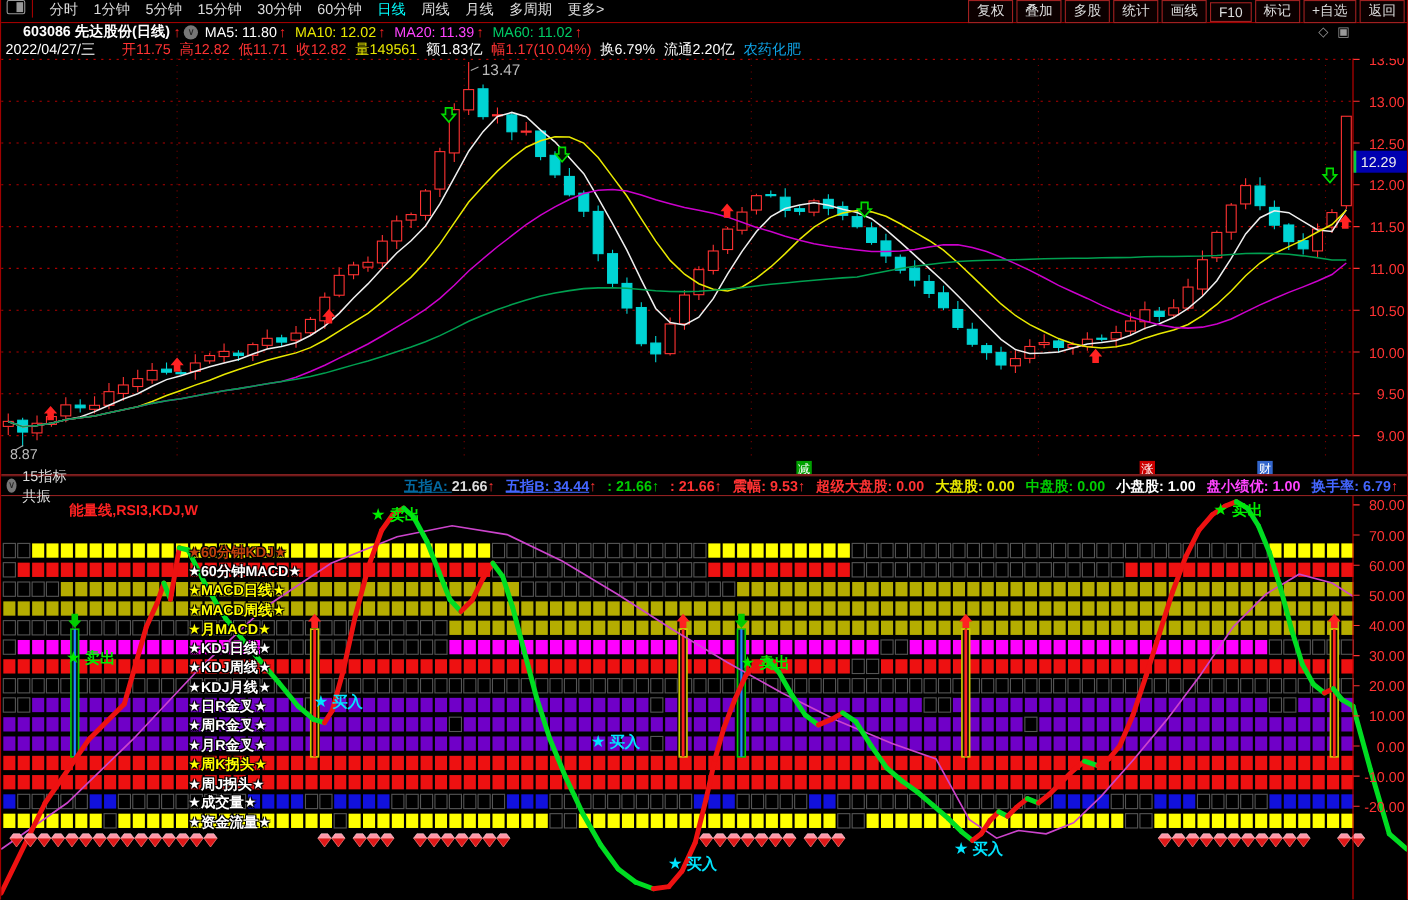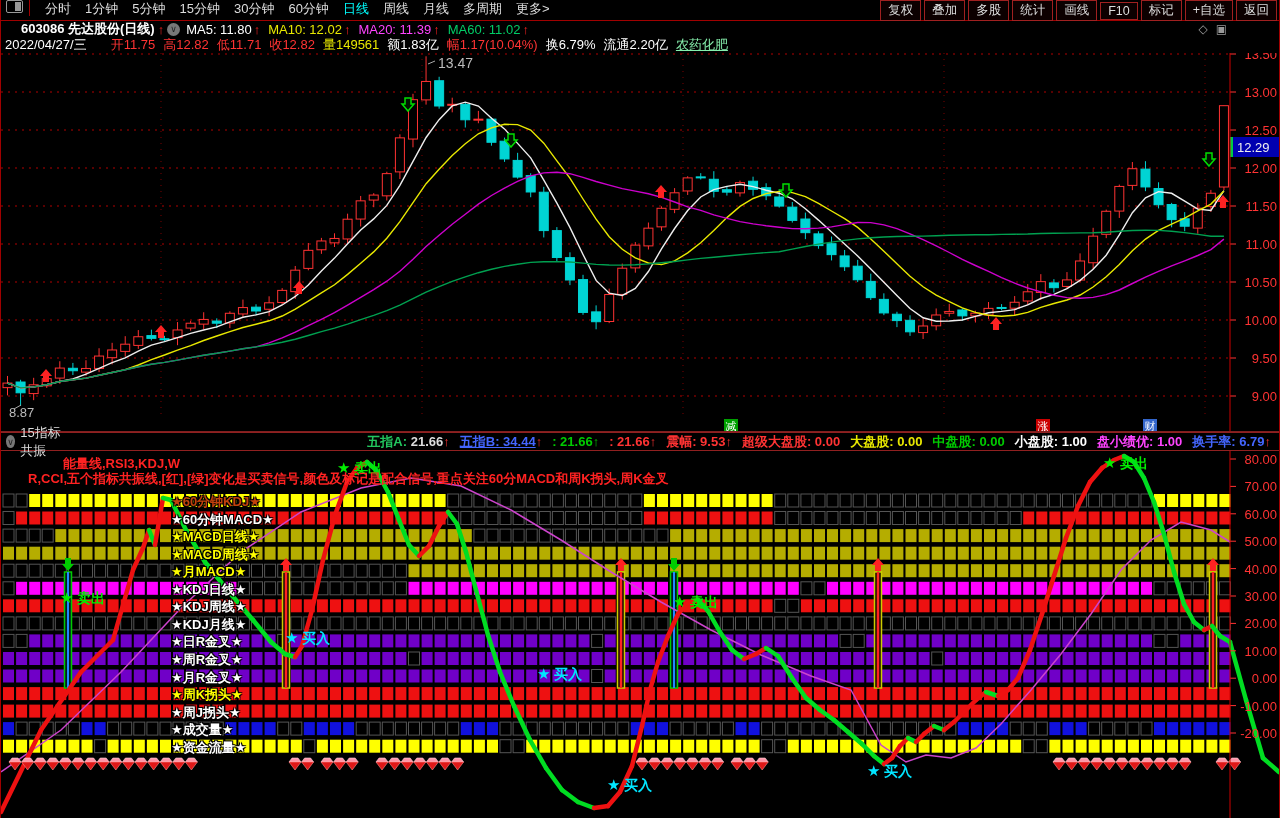--- a/index.html
+++ b/index.html
@@ -106,21 +106,21 @@
       <span style="color: rgb(255, 255, 255);">2022/04/27/三</span>
       <span style="color: rgb(255, 51, 51); margin-left: 20px;">开11.75</span>
       <span style="color: rgb(255, 51, 51);">高12.82</span>
       <span style="color: rgb(255, 51, 51);">低11.71</span>
       <span style="color: rgb(255, 51, 51);">收12.82</span>
       <span style="color: rgb(232, 232, 0);">量149561</span>
       <span style="color: rgb(255, 255, 255);">额1.83亿</span>
       <span style="color: rgb(255, 51, 51);">幅1.17(10.04%)</span>
       <span style="color: rgb(255, 255, 255);">换6.79%</span>
       <span style="color: rgb(255, 255, 255);">流通2.20亿</span>
-      <span style="color: #86efac; text-decoration: underline;">农药化肥</span>
+      <span style="color: #0ea5e9;">农药化肥</span>
     </div>
 
   <div id="mainchart">
     <svg id="mc-svg" width="1280" height="379">
         <line x1="0" y1="1" x2="1229" y2="1" stroke="#b00000" stroke-dasharray="2,5" stroke-width="1"></line>
         <line x1="1229" y1="1" x2="1235" y2="1" stroke="#ff3333"></line>
         <text x="1276" y="6" fill="#ff3333" font-size="13" text-anchor="end">13.50</text>
         <line x1="0" y1="39" x2="1229" y2="39" stroke="#b00000" stroke-dasharray="2,5" stroke-width="1"></line>
         <line x1="1229" y1="39" x2="1235" y2="39" stroke="#ff3333"></line>
         <text x="1276" y="44" fill="#ff3333" font-size="13" text-anchor="end">13.00</text>
@@ -370,21 +370,21 @@
         <text x="1236" y="99" fill="#eee" font-size="13">12.29</text>
         <line x1="1229" y1="0" x2="1229" y2="379" stroke="#cc0000"></line>
         <line x1="0" y1="378.5" x2="1280" y2="378.5" stroke="#802020"></line>
       </svg>
   </div>
 
   <div id="indheader">
     <span class="circ">∨</span>
     <span>15指标共振</span>
     <div id="ind-vals">
-        <span class="hv"><span style="color: #22c55e;">五指A: </span><span style="color: rgb(221, 221, 221);">21.66</span><span style="color: rgb(255, 51, 51);">↑</span></span>
+        <span class="hv"><span style="color: #0369a1; text-decoration: underline;">五指A: </span><span style="color: rgb(221, 221, 221);">21.66</span><span style="color: rgb(255, 51, 51);">↑</span></span>
         <span class="hv"><span style="color: rgb(68, 102, 255); text-decoration: underline;">五指B: </span><span style="color: rgb(68, 102, 255); text-decoration: underline;">34.44</span><span style="color: rgb(255, 51, 51);">↑</span></span>
         <span class="hv"><span style="color: rgb(0, 204, 0);">: </span><span style="color: rgb(0, 204, 0);">21.66</span><span style="color: rgb(0, 204, 0);">↑</span></span>
         <span class="hv"><span style="color: rgb(255, 51, 51);">: </span><span style="color: rgb(255, 51, 51);">21.66</span><span style="color: rgb(255, 51, 51);">↑</span></span>
         <span class="hv"><span style="color: rgb(255, 51, 51);">震幅: </span><span style="color: rgb(255, 51, 51);">9.53</span><span style="color: rgb(255, 51, 51);">↑</span></span>
         <span class="hv"><span style="color: rgb(255, 51, 51);">超级大盘股: </span><span style="color: rgb(255, 51, 51);">0.00</span></span>
         <span class="hv"><span style="color: rgb(232, 232, 0);">大盘股: </span><span style="color: rgb(232, 232, 0);">0.00</span></span>
         <span class="hv"><span style="color: rgb(0, 204, 0);">中盘股: </span><span style="color: rgb(0, 204, 0);">0.00</span></span>
         <span class="hv"><span style="color: rgb(255, 255, 255);">小盘股: </span><span style="color: rgb(255, 255, 255);">1.00</span></span>
         <span class="hv"><span style="color: rgb(255, 68, 255);">盘小绩优: </span><span style="color: rgb(255, 68, 255);">1.00</span></span>
         <span class="hv"><span style="color: rgb(68, 102, 255);">换手率: </span><span style="color: rgb(68, 102, 255);">6.79</span><span style="color: rgb(255, 51, 51);">↑</span></span>
@@ -2060,21 +2060,20 @@
         <text x="1276" y="204.79999999999998" fill="#ff3333" font-size="13" text-anchor="end">10.00</text>
         <line x1="1229" y1="227.2" x2="1235" y2="227.2" stroke="#ff3333"></line>
         <text x="1276" y="232.2" fill="#ff3333" font-size="13" text-anchor="end">0.00</text>
         <line x1="1229" y1="254.6" x2="1235" y2="254.6" stroke="#ff3333"></line>
         <text x="1276" y="259.6" fill="#ff3333" font-size="13" text-anchor="end">-10.00</text>
         <line x1="1229" y1="282" x2="1235" y2="282" stroke="#ff3333"></line>
         <text x="1276" y="287" fill="#ff3333" font-size="13" text-anchor="end">-20.00</text>
         <line x1="1229" y1="0" x2="1229" y2="367" stroke="#cc0000"></line>
       </svg>
     <div class="note" style="left:62px;top:4px;">能量线,RSI3,KDJ,W</div>
-    <div class="note" style="left:27px;top:19px;">R,CCI,五个指标共振线,[红],[绿]变化是买卖信号,颜色及标记是配合信号,重点关注60分MACD和周K拐头,周K金叉</div>
     <div id="rowlabels">
         <div class="rowlab" style="top: 42px; color: #c2410c;">★60分钟KDJ★</div>
         <div class="rowlab" style="top: 59.55px; color: rgb(255, 255, 255);">★60分钟MACD★</div>
         <div class="rowlab" style="top: 77.1px; color: rgb(255, 255, 0);">★MACD日线★</div>
         <div class="rowlab" style="top: 94.65px; color: rgb(255, 255, 0);">★MACD周线★</div>
         <div class="rowlab" style="top: 112.2px; color: rgb(255, 255, 0);">★月MACD★</div>
         <div class="rowlab" style="top: 129.75px; color: rgb(255, 255, 255);">★KDJ日线★</div>
         <div class="rowlab" style="top: 147.3px; color: rgb(255, 255, 255);">★KDJ周线★</div>
         <div class="rowlab" style="top: 164.85px; color: rgb(255, 255, 255);">★KDJ月线★</div>
         <div class="rowlab" style="top: 182.4px; color: rgb(255, 255, 255);">★日R金叉★</div>

